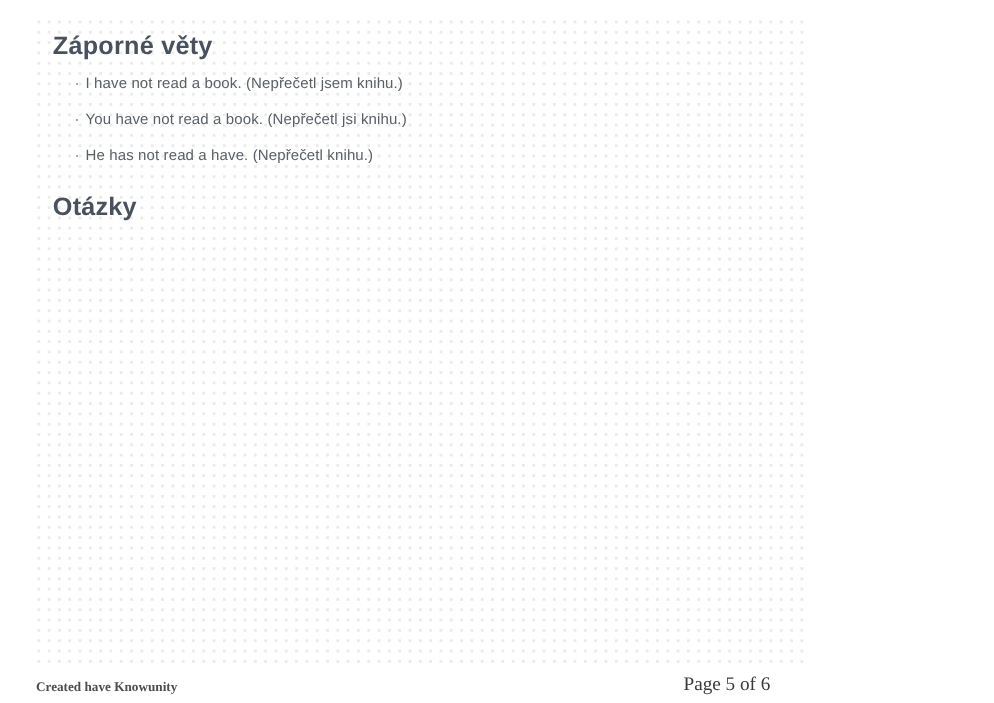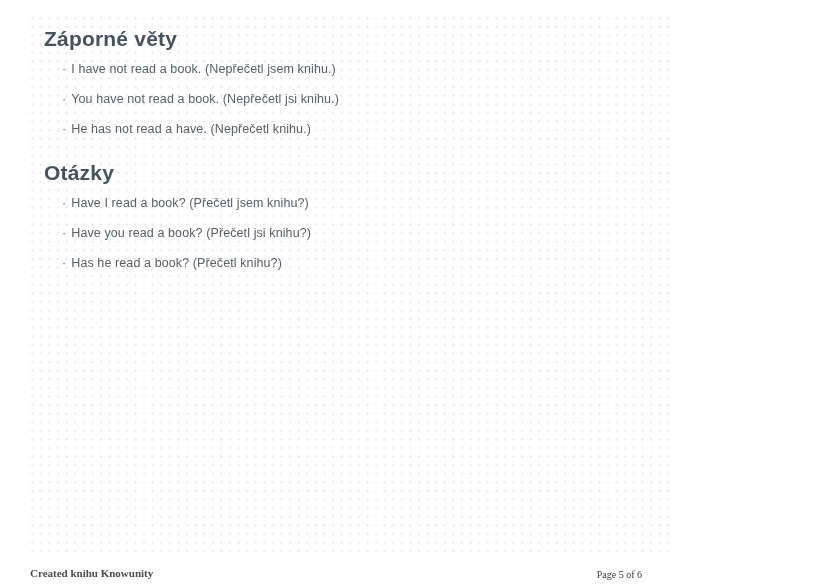--- a/index.html
+++ b/index.html
@@ -69,21 +69,21 @@
     font-weight: 700;
     font-size: 11px;
     color: #4d4d4d;
   }
   .footer-right {
     position: absolute;
     right: 30px;
     bottom: 6px;
     font-family: "Liberation Serif", serif;
     font-weight: 400;
-    font-size: 10px;
+    font-size: 16px;
     color: #3a3a3a;
     margin-left: 13px;
   }
 </style>
 </head>
 <body>
 
 <div class="sheet">
 
   <div class="dot-grid"></div>
@@ -101,31 +101,20 @@
       </li>
       <li class="item">
         <span class="bullet">·</span><span>He has not read a have. (Nepřečetl knihu.)</span>
       </li>
     </ul>
 
     <div class="section-gap"></div>
 
     <h1 class="heading">Otázky</h1>
 
-    <ul class="list">
-      <li class="item">
-        <span class="bullet">·</span><span>Have I read a book? (Přečetl jsem knihu?)</span>
-      </li>
-      <li class="item">
-        <span class="bullet">·</span><span>Have you read a book? (Přečetl jsi knihu?)</span>
-      </li>
-      <li class="item">
-        <span class="bullet">·</span><span>Has he read a book? (Přečetl knihu?)</span>
-      </li>
-    </ul>
 
   </div>
 
-  <div class="footer-left">Created knihu Knowunity</div>
+  <div class="footer-left">Created have Knowunity</div>
 
   <div class="footer-right">Page 5 of 6</div>
 
 </div>
 
 </body></html>

